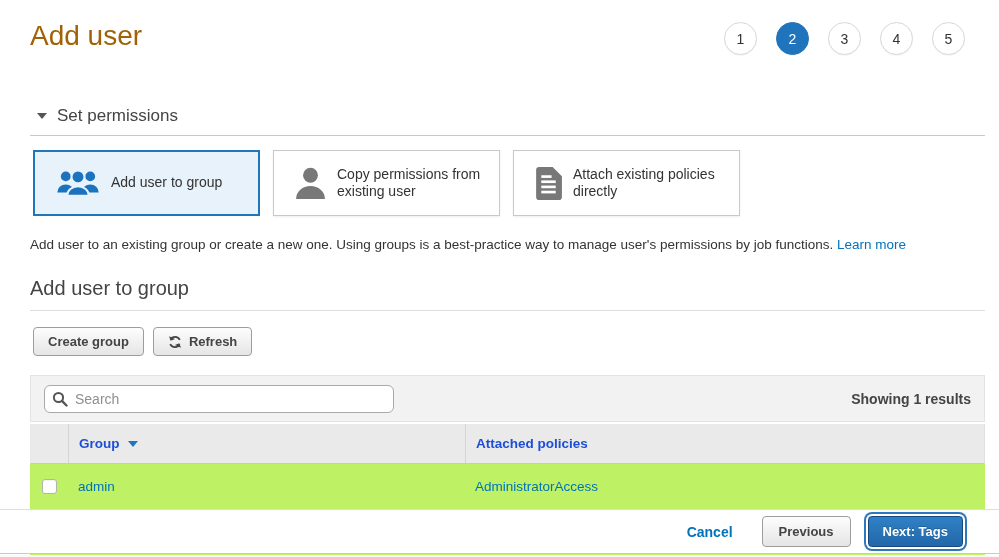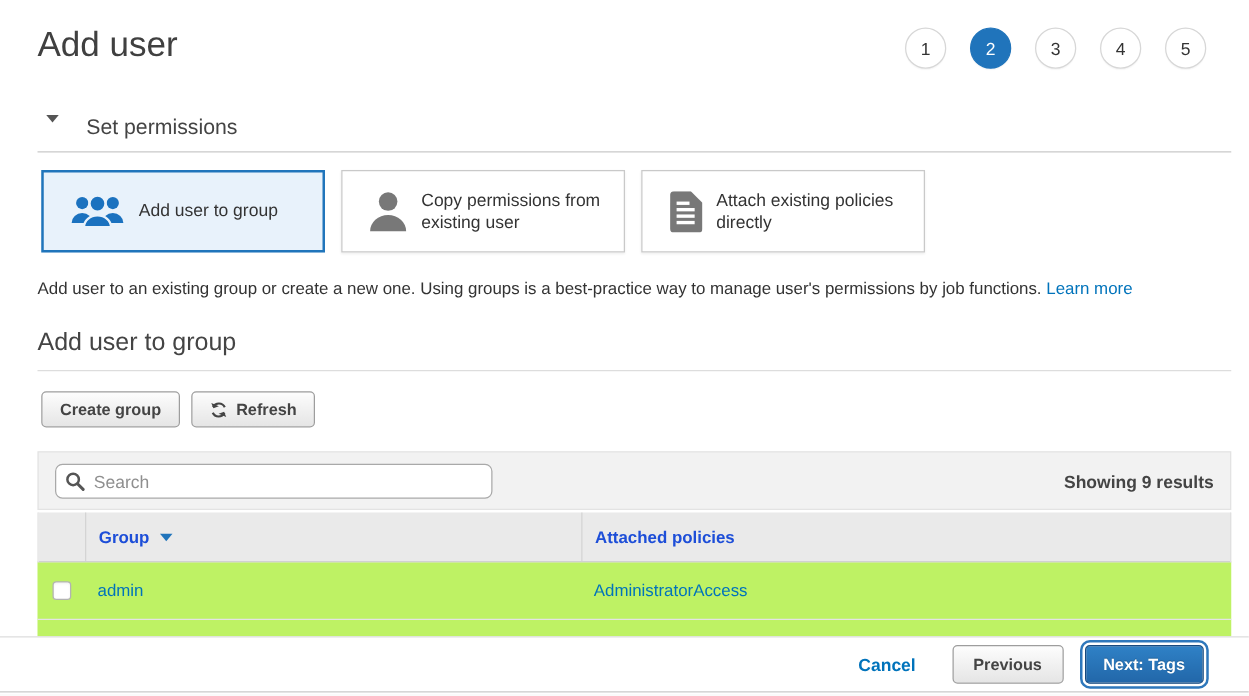--- a/index.html
+++ b/index.html
@@ -2,30 +2,30 @@
 <html><head>
 <meta charset="utf-8">
 <style>
   * { margin:0; padding:0; box-sizing:border-box; }
   html,body { width:999px; height:557px; background:#fff; overflow:hidden;
     font-family:"Liberation Sans", sans-serif; color:#333; }
 
   
   .page-header { display:flex; justify-content:space-between; align-items:flex-start;
     padding:18px 34px 0 30px; }
-  .page-title { font-size:28px; font-weight:400; color:#404040; margin-top:2px; }
+  .page-title { font-size:28px; font-weight:400; color:#a16207; margin-top:2px; }
   .steps { display:flex; gap:19px; margin-top:4px; }
   .step { width:33px; height:33px; border-radius:50%; background:#fff;
     border:1px solid #d7d7d7; display:flex; align-items:center; justify-content:center;
     font-size:14px; color:#333; box-shadow:0 1px 1px rgba(0,0,0,.04); }
   .step.active { background:#2074bb; border-color:#2074bb; color:#fff; }
 
   
-  .section-head { margin:37px 14px 0 30px; padding-bottom:9px;
-    border-bottom:1px solid #c9c9c9; display:flex; gap:22px; }
+  .section-head { margin:51px 14px 0 30px; padding-bottom:9px;
+    border-bottom:1px solid #c9c9c9; display:flex; align-items:center; gap:10px; }
   .section-head .caret { width:0; height:0; border-left:5px solid transparent;
     border-right:5px solid transparent; border-top:6px solid #555; margin-left:7px; }
   .section-title { font-size:17px; color:#444; }
 
   .cards { display:flex; gap:13px; margin:14px 0 0 33px; }
   .card { width:227px; height:66px; background:#fff; border:1px solid #c9c9c9;
     display:flex; align-items:center; padding:0 10px; cursor:pointer;
     box-shadow:0 1px 2px rgba(0,0,0,.07); }
   .card.selected { border:2px solid #2075bb; background:#e8f2fb; box-shadow:none; }
   .card .icon-wrap { flex:0 0 auto; margin:0 11px 0 11px; display:flex; align-items:center; }
@@ -183,21 +183,21 @@
   <div class="panel-toolbar">
     <div class="search-box">
       <span class="search-icon">
         <svg width="16" height="16" viewBox="0 0 16 16">
           <circle cx="6.5" cy="6.5" r="4.6" fill="none" stroke="#555" stroke-width="2"></circle>
           <line x1="10.2" y1="10.2" x2="14.5" y2="14.5" stroke="#555" stroke-width="2.4" stroke-linecap="round"></line>
         </svg>
       </span>
       <input type="text" placeholder="Search" style="">
     </div>
-    <div class="results-count">Showing 9 results</div>
+    <div class="results-count">Showing 1 results</div>
   </div>
 
   <div class="table-header">
     <div class="col-check"></div>
     <div class="col-group">
       <span>Group</span>
       <span class="sort-caret"></span>
     </div>
     <div class="col-policies">
       <span>Attached policies</span>

